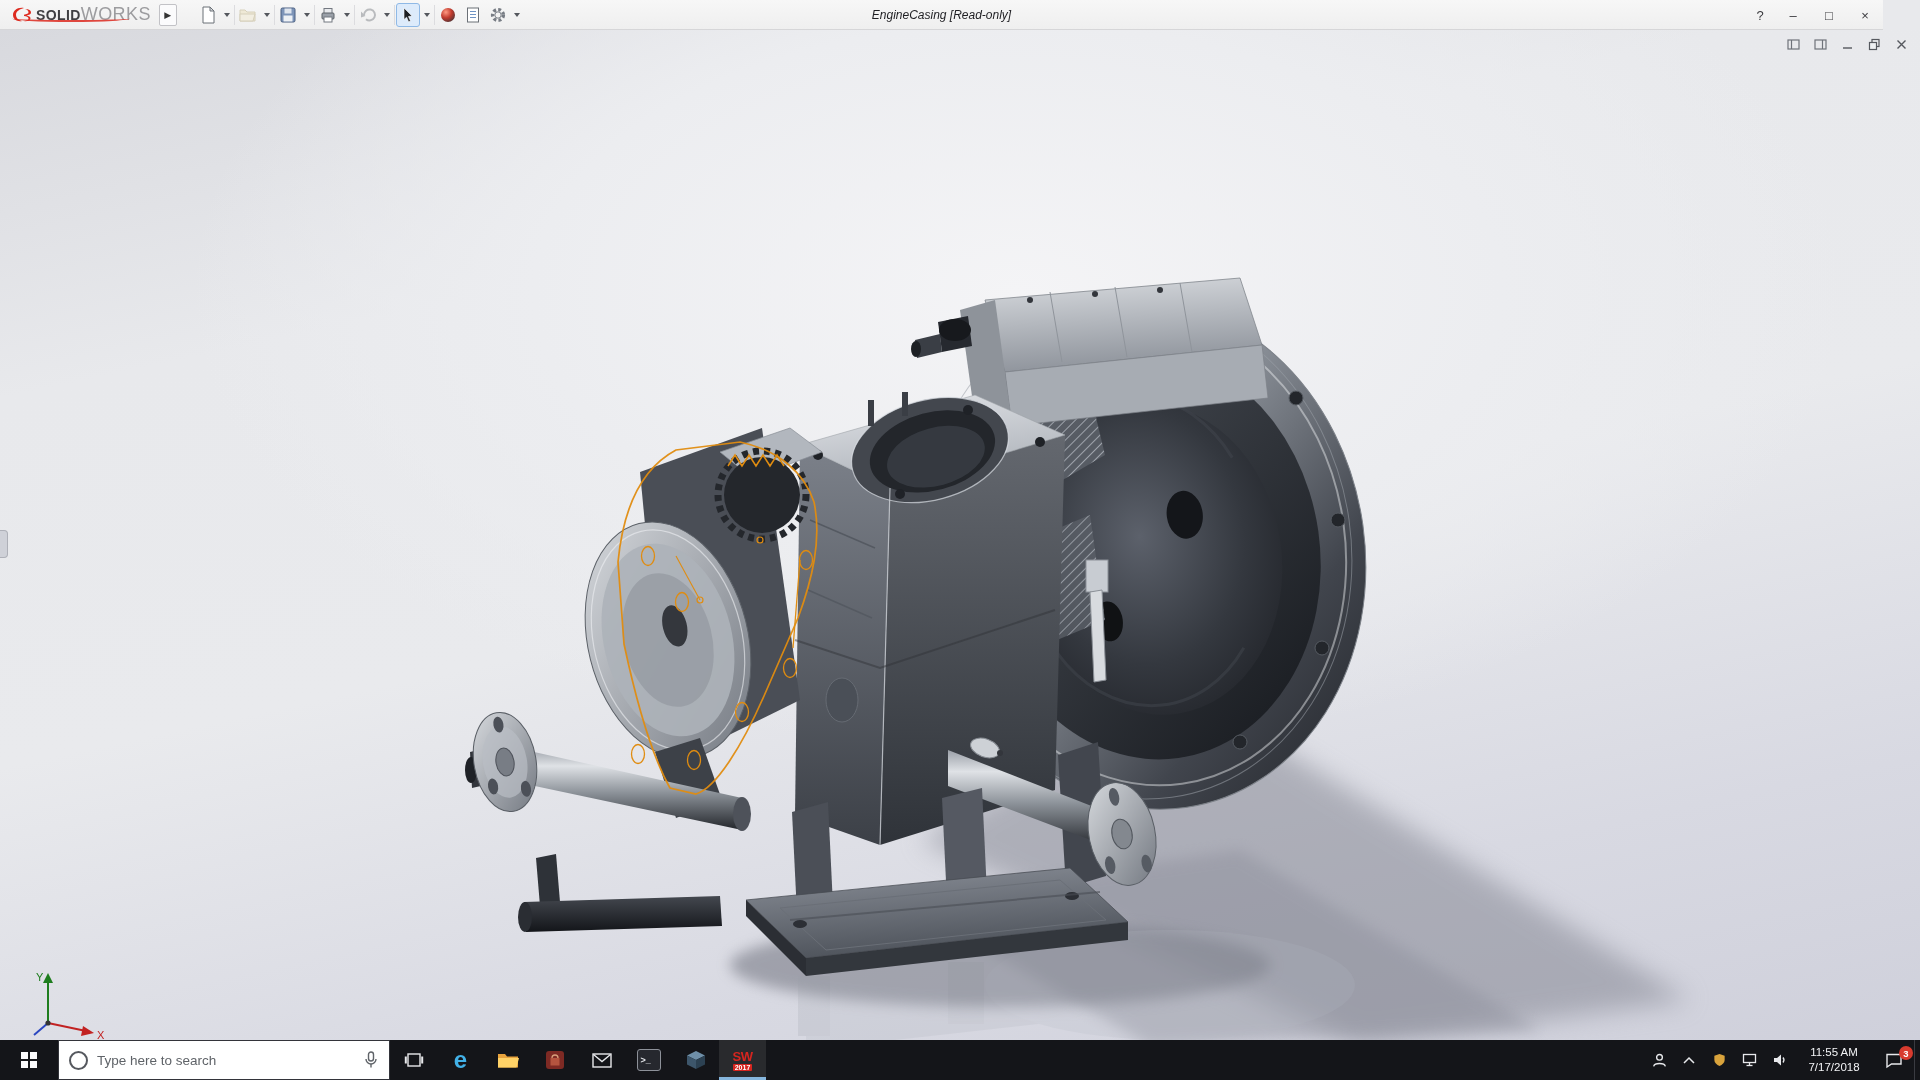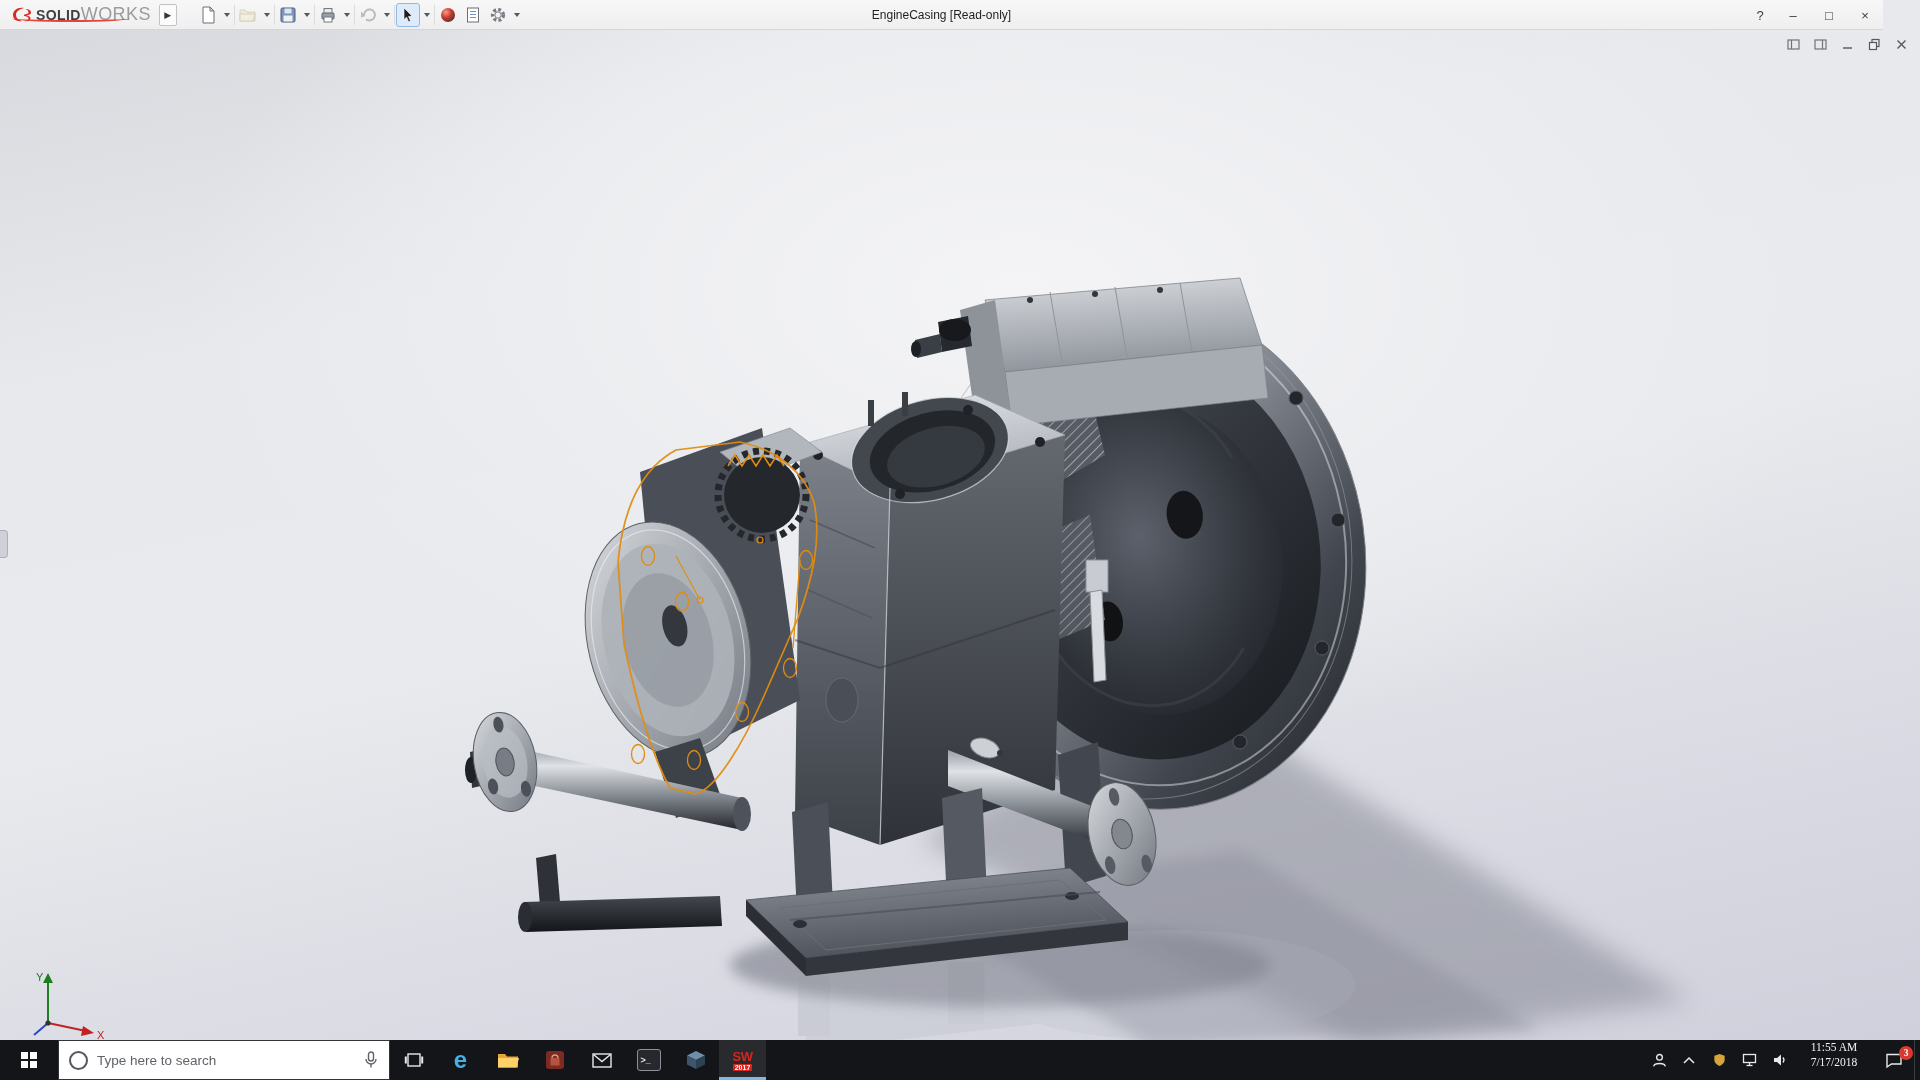--- a/index.html
+++ b/index.html
@@ -20,21 +20,21 @@
     margin-right:14px; border-radius:2px; }
   .tb-group { display:flex; align-items:center; gap:1px; padding:0 5px; height:30px; }
   .tb-sep { width:1px; height:20px; background:#dcdcdf; }
   .tbtn { height:24px; min-width:24px; display:flex; align-items:center; justify-content:center;
     border-radius:3px; padding:0 2px; }
   .tbtn.active { background:#ddebfb; border:1px solid #8fb9e6; }
   .tbtn.disabled { opacity:.38; }
   .chev { width:0; height:0; border-left:3.5px solid transparent; border-right:3.5px solid transparent;
     border-top:4.5px solid #55585e; margin:0 3px; }
   .doc-title { position:absolute; left:50%; top:0; transform:translateX(-50%); height:30px;
-    display:flex; align-items:center; font-size:12px; color:#1f1f23; }
+    display:flex; align-items:center; font-size:12px; color:#1f1f23;font-style:italic; }
   .tb-right { position:absolute; right:0; top:0; height:30px; display:flex; }
   .winbtn { width:36px; height:30px; display:flex; align-items:center; justify-content:center;
     font-size:13px; color:#3a3a3e; }
   .helpbtn { width:30px; }
 
   
   .canvas { position:absolute; top:30px; left:0; width:1920px; height:1010px;
     background:
       radial-gradient(1150px 640px at 53% 26%, #f4f4f6 0%, #ecedf0 42%, rgba(236,237,240,0) 72%),
       linear-gradient(168deg, #d8d9de 0%, #e8e9ec 26%, #e9eaed 52%, #d8d9e2 80%, #cfd0db 100%); }
@@ -59,21 +59,21 @@
     font-family:"Liberation Sans", sans-serif; background:transparent; }
   .searchbox input::placeholder { color:#5f6368; opacity:1; }
   .task-cell { width:47px; display:flex; align-items:center; justify-content:center; position:relative; }
   .task-cell.active { background:rgba(255,255,255,.09); box-shadow:inset 0 -3px 0 #86b6dd; }
   .edge-e { font-size:24px; font-weight:bold; color:#42b1e8; line-height:1; }
   .sw-icon { display:flex; flex-direction:column; align-items:center; line-height:1; }
   .sw-top { font-size:13px; font-weight:bold; color:#d6251f; letter-spacing:-.5px; }
   .sw-year { font-size:7px; font-weight:bold; color:#ffffff; background:#d6251f; padding:0 2px; border-radius:1px; margin-top:1px; }
   .cmd-face { width:24px; height:22px; background:#26282e; border:1px solid #8d9199; border-radius:3px;
     color:#e3e5e9; font-size:9px; font-weight:bold; display:flex; align-items:center; justify-content:flex-start; padding-left:3px; }
-  .tray { margin-left:auto; display:flex; align-items:flex-start;font-family:Liberation Serif, serif; }
+  .tray { margin-left:auto; display:flex; align-items:center; }
   .tray-cell { width:30px; height:40px; display:flex; align-items:center; justify-content:center; position:relative; }
   .clock { width:80px; text-align:center; color:#f2f3f5; font-size:11.5px; line-height:1.3; }
   .badge { position:absolute; top:6px; right:1px; min-width:14px; height:14px; border-radius:7px;
     background:#d83b2e; color:#fff; font-size:9.5px; font-weight:bold;
     display:flex; align-items:center; justify-content:center; padding:0 2px; }
   .show-desktop { width:6px; height:40px; border-left:1px solid #3a3b41; }
 </style>
 </head>
 <body>
 

